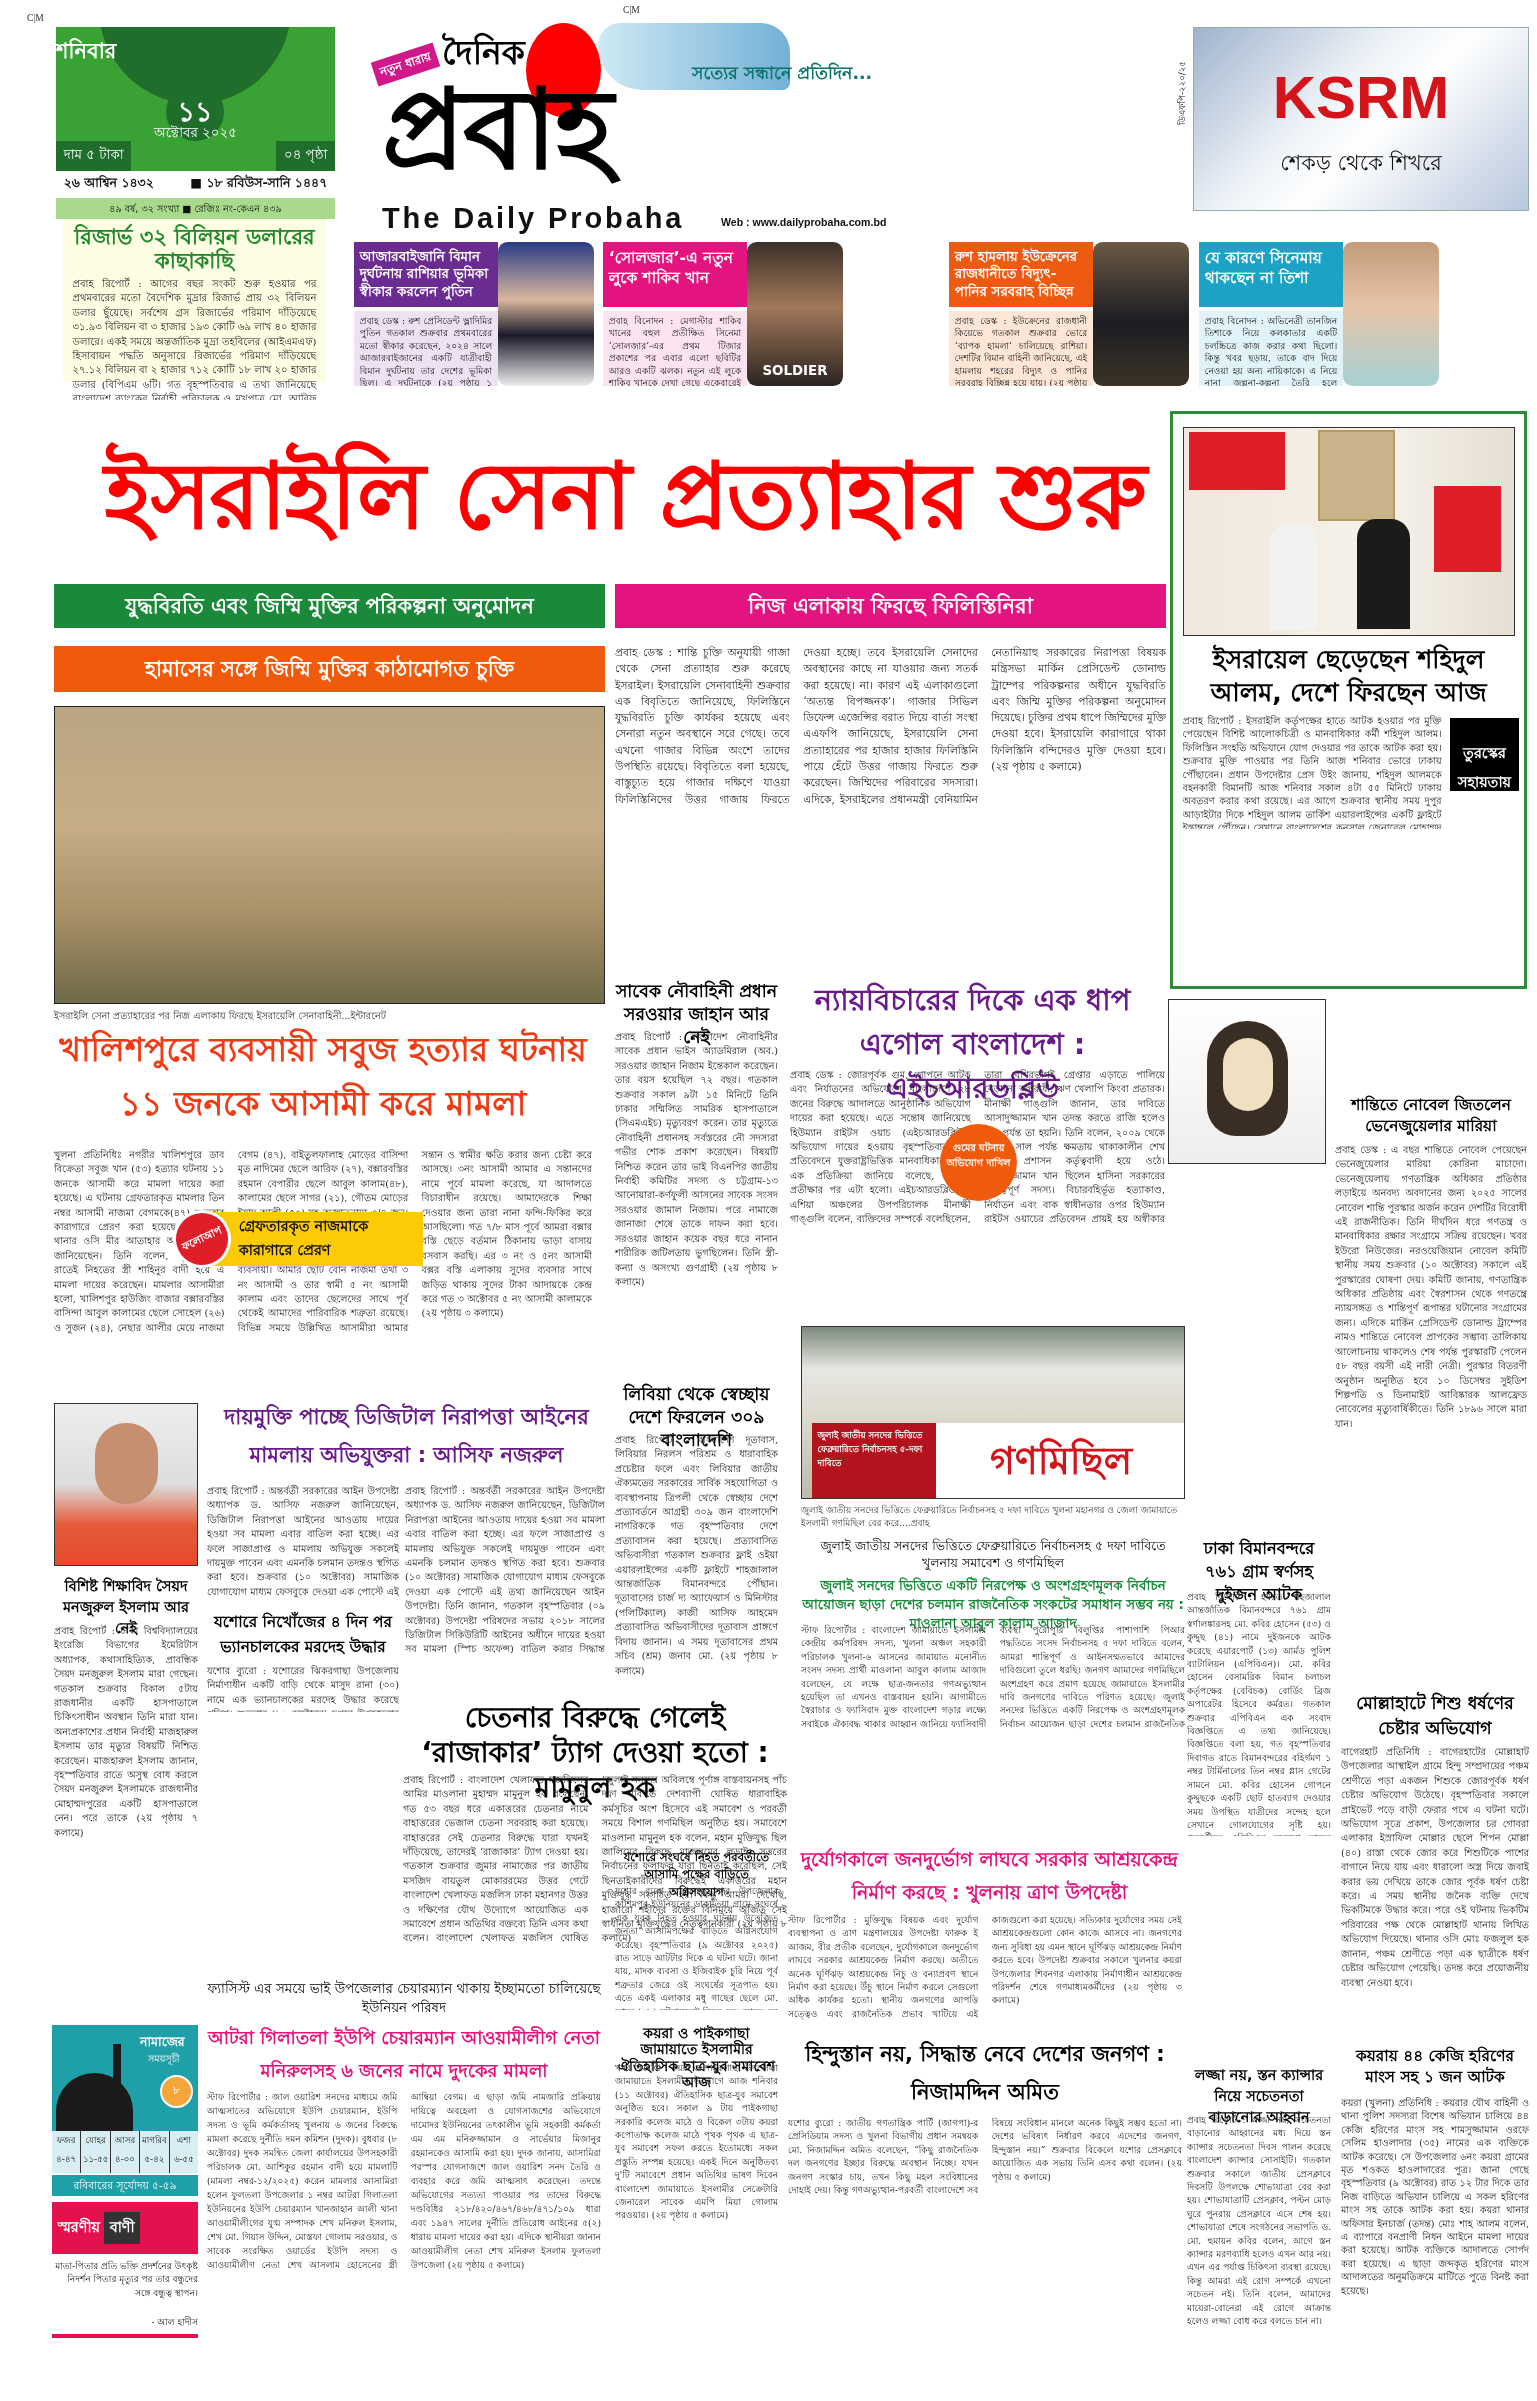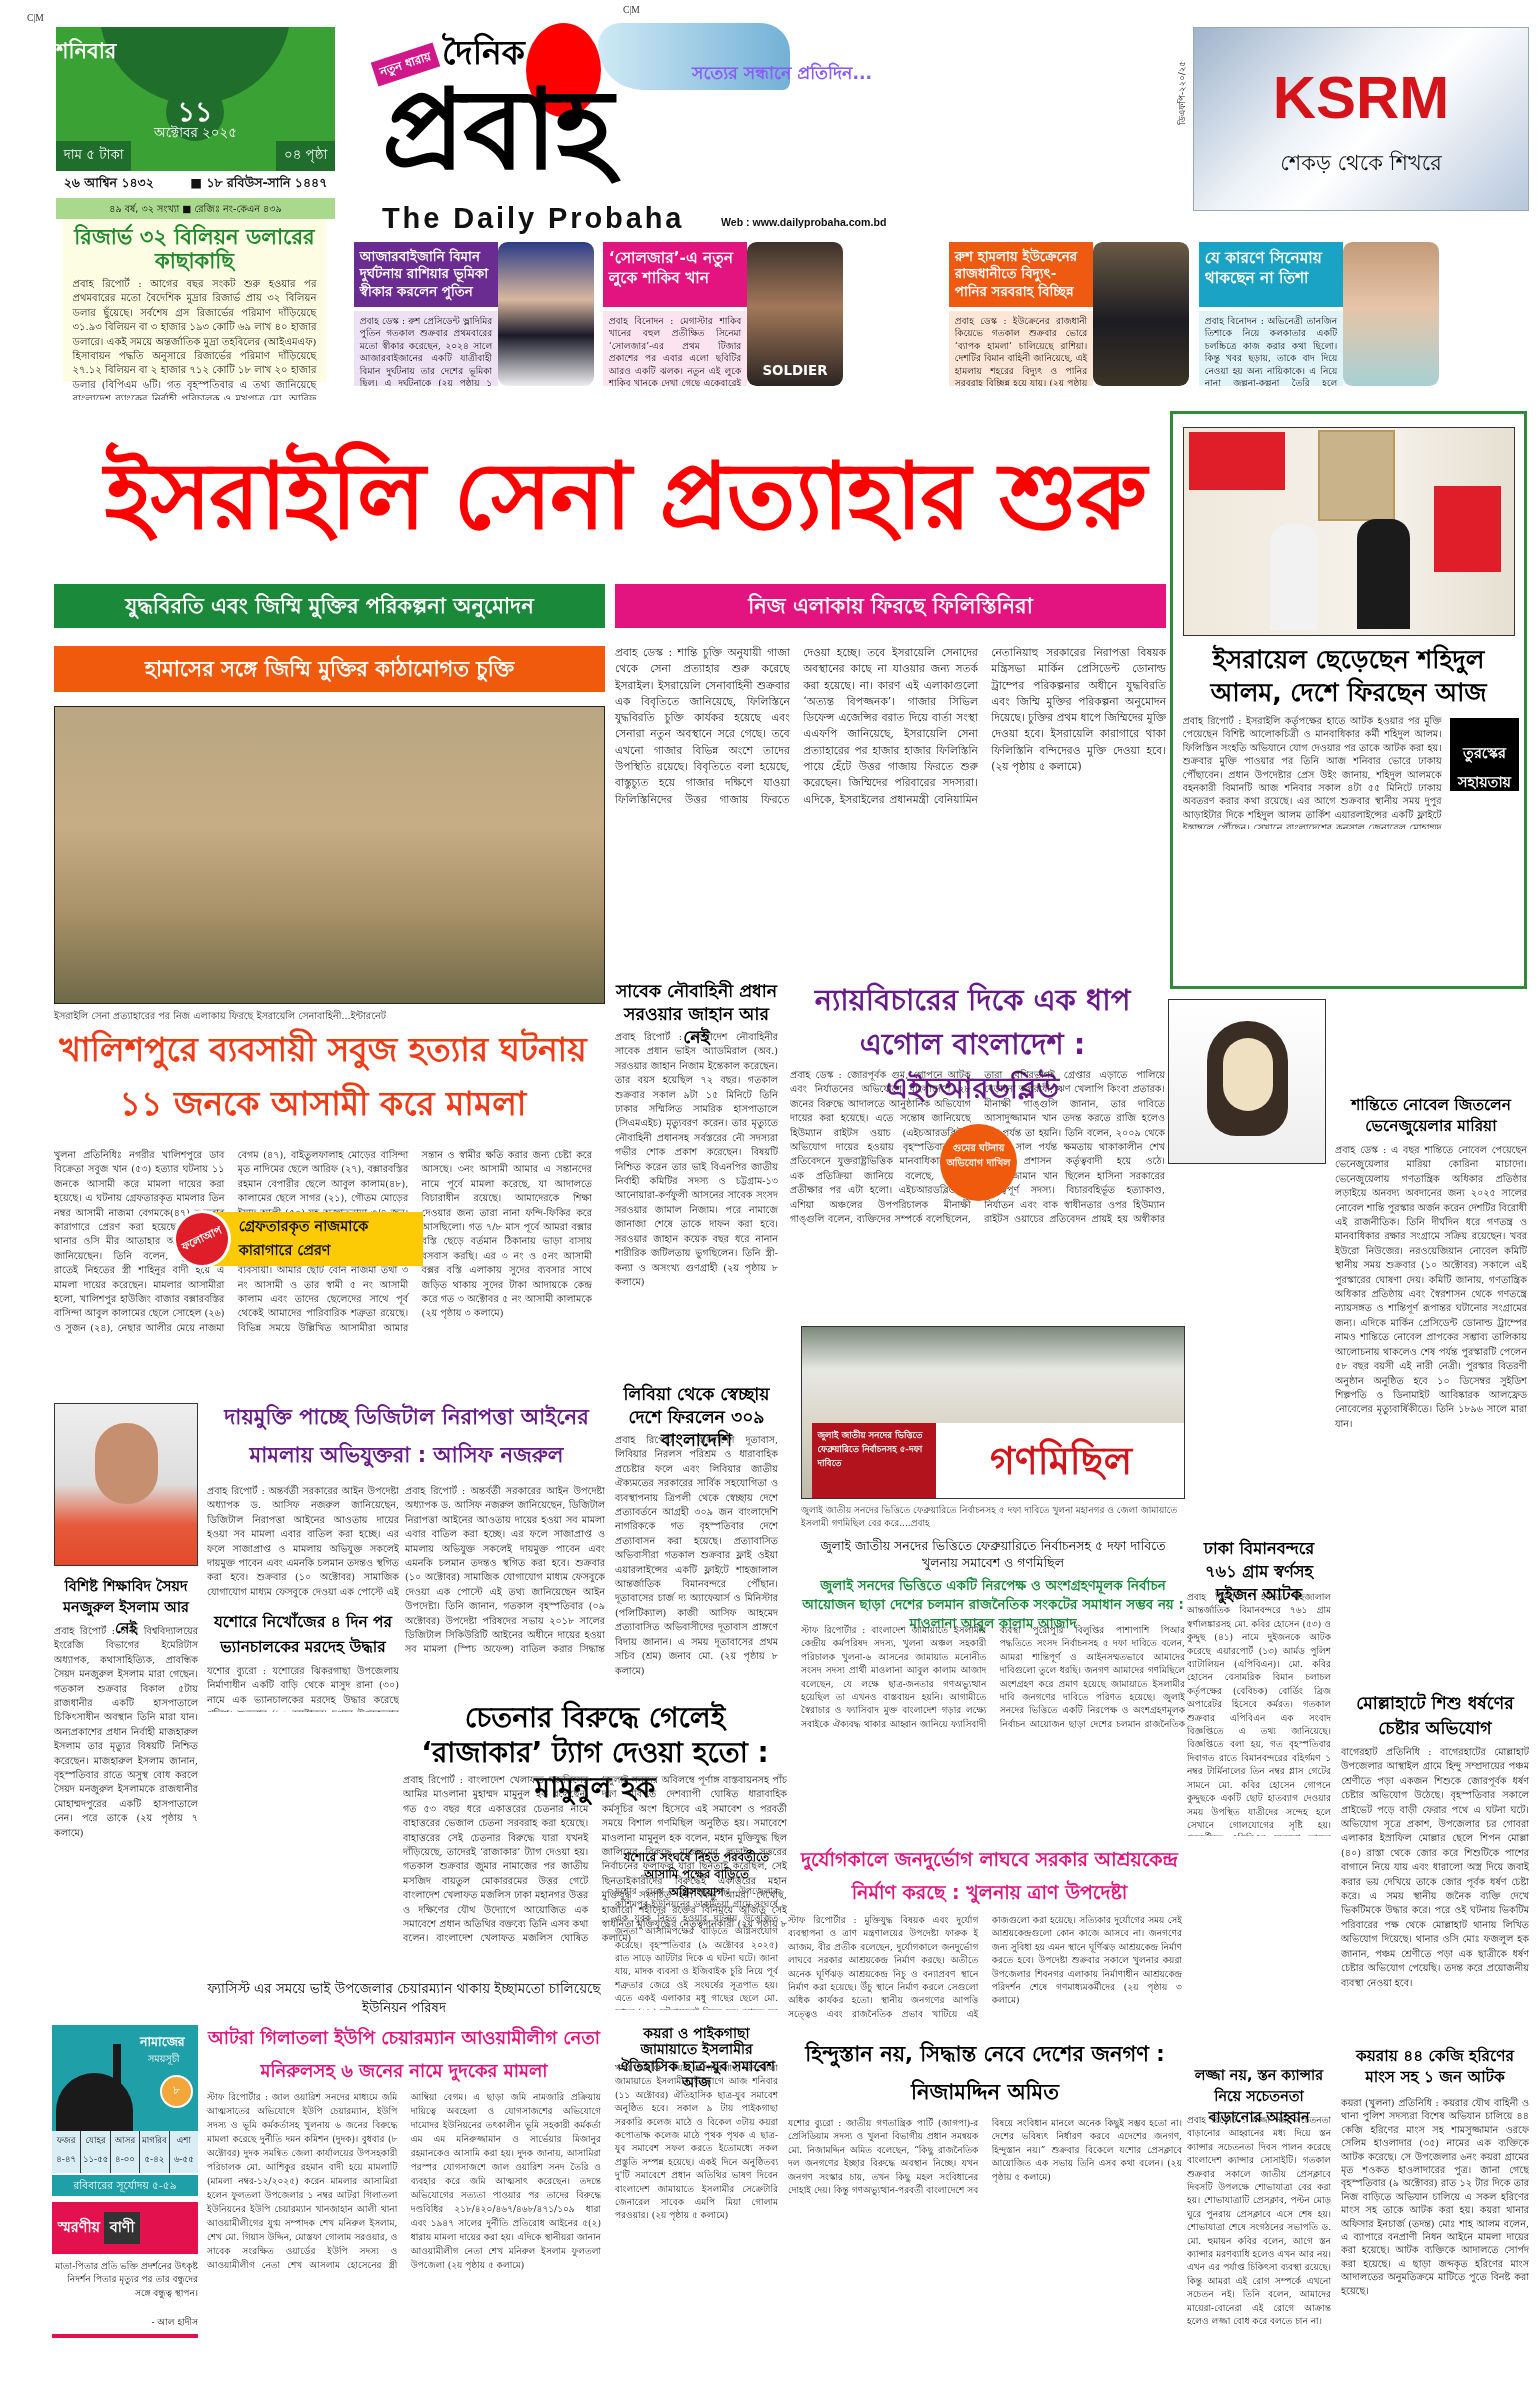--- a/index.html
+++ b/index.html
@@ -23,21 +23,21 @@
 .datebar{left:56px;top:171px;width:279px;height:25px;background:#fff;font-size:12.5px;font-weight:bold;display:flex;justify-content:space-between;align-items:center;padding:0 7.7px}
 .regbar{left:56px;top:198px;width:279px;height:21px;background:#a9d98c;font-size:9.6px;text-align:center;line-height:21px}
 .reserve{left:63px;top:219px;width:263px;height:163px;background:#fdfde3;border:0}
 .reserve-side{left:56px;top:288px;width:279px;height:106px;background:#1f6e2c;border-radius:17.3px 17.3px 0 0;z-index:-1}
 .reserve h2{color:#1f8a2c;font-size:21px;padding:5.8px 0 3.8px}
 .reserve .body-text{padding:0 9.6px;font-size:10px;line-height:14.4px}
 .logo-tag{left:373px;top:52px;width:65px;height:25px;background:#d0188a;color:#fff;font-size:11.5px;text-align:center;line-height:25px;transform:rotate(-18deg);font-weight:bold}
 .logo-doinik{left:442px;top:27px;font-size:33px;font-weight:bold;color:#000}
 .logo-sun{left:526px;top:23px;width:75px;height:94px;border-radius:50%;background:#f00}
 .logo-cloud{left:598px;top:23px;width:192px;height:67px;background:linear-gradient(90deg,#c7e6f3,#5aa3cf);border-radius:29px 38px 9.6px 58px;opacity:.85}
-.logo-tagline{left:692px;top:60px;font-size:17.3px;font-weight:bold;color:#8b5cf6}
+.logo-tagline{left:692px;top:60px;font-size:17.3px;font-weight:bold;color:#0f766e}
 .logo-main{left:382px;top:67px;width:826px;height:125px;font-size:111px;font-weight:900;color:#000;line-height:125px;letter-spacing:-1.9px;font-family:"DejaVu Serif",serif}
 .logo-en{left:382px;top:202px;font-size:29px;font-weight:bold;letter-spacing:2.9px;font-family:"Liberation Sans",sans-serif}
 .logo-web{left:721px;top:216px;font-size:10.6px;font-weight:bold;font-family:"Liberation Sans",sans-serif}
 .ksrm{left:1193px;top:27px;width:336px;height:184px;background:linear-gradient(135deg,#9fb3cc 0%,#eef3f8 40%,#fff 55%,#b7c7dc 100%);border:1px solid #9aa}
 .ksrm .brand{position:absolute;top:35px;width:100%;text-align:center;color:#d4141b;font-size:60px;font-weight:900;font-family:"Liberation Sans",sans-serif}
 .ksrm .slog{position:absolute;top:119px;width:100%;text-align:center;font-size:21px;color:#111}
 .teaser{top:242px;height:144px;overflow:hidden}
 .teaser .thead{position:absolute;left:0;top:0;width:144px;height:65px;color:#fff;font-size:13.4px;font-weight:bold;line-height:1.3;padding:5.8px 5.8px}
 .teaser .tbody{position:absolute;left:0;top:69px;width:144px;bottom:0;font-size:9px;line-height:12.5px;padding:3.8px 5.8px;text-align:justify;font-family:"DejaVu Serif",serif}
 .teaser .timg{position:absolute;left:144px;top:0;width:96px;height:144px;border-radius:9.6px}

